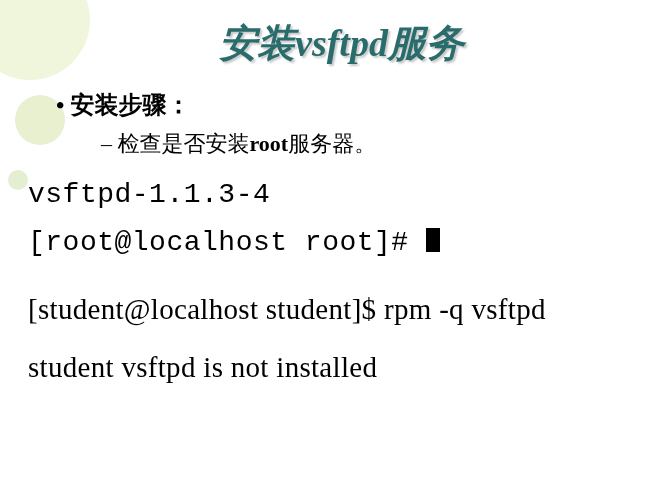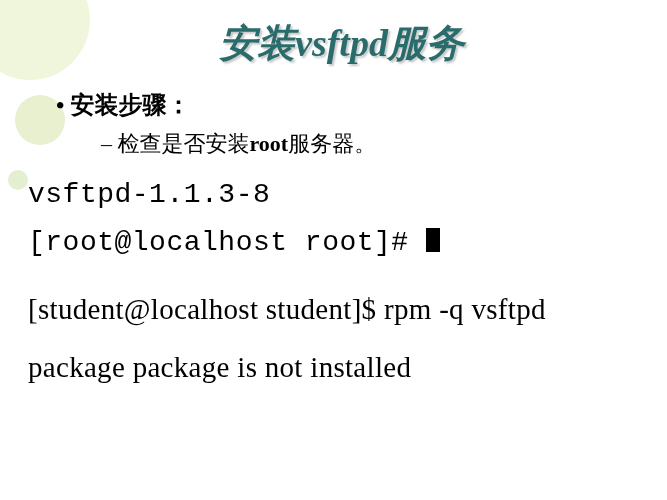--- a/index.html
+++ b/index.html
@@ -100,21 +100,21 @@
 <div class="slide">
   <div class="title">安装vsftpd服务</div>
 
   <div class="bullet-1">安装步骤：</div>
 
   <div class="bullet-2">
     <span>检查是否安装</span><span class="bold">root</span><span>服务器。</span>
   </div>
 
   <div class="terminal">
-    <div class="line">vsftpd-1.1.3-8</div>
+    <div class="line">vsftpd-1.1.3-4</div>
     <div class="line"><span>[root@localhost root]# </span><span class="cursor"></span></div>
   </div>
 
   <div class="terminal2">
     <div class="line">[student@localhost student]$ rpm -q vsftpd</div>
-    <div class="line">package package is not installed</div>
+    <div class="line">student vsftpd is not installed</div>
   </div>
 </div>
 
 </body></html>

